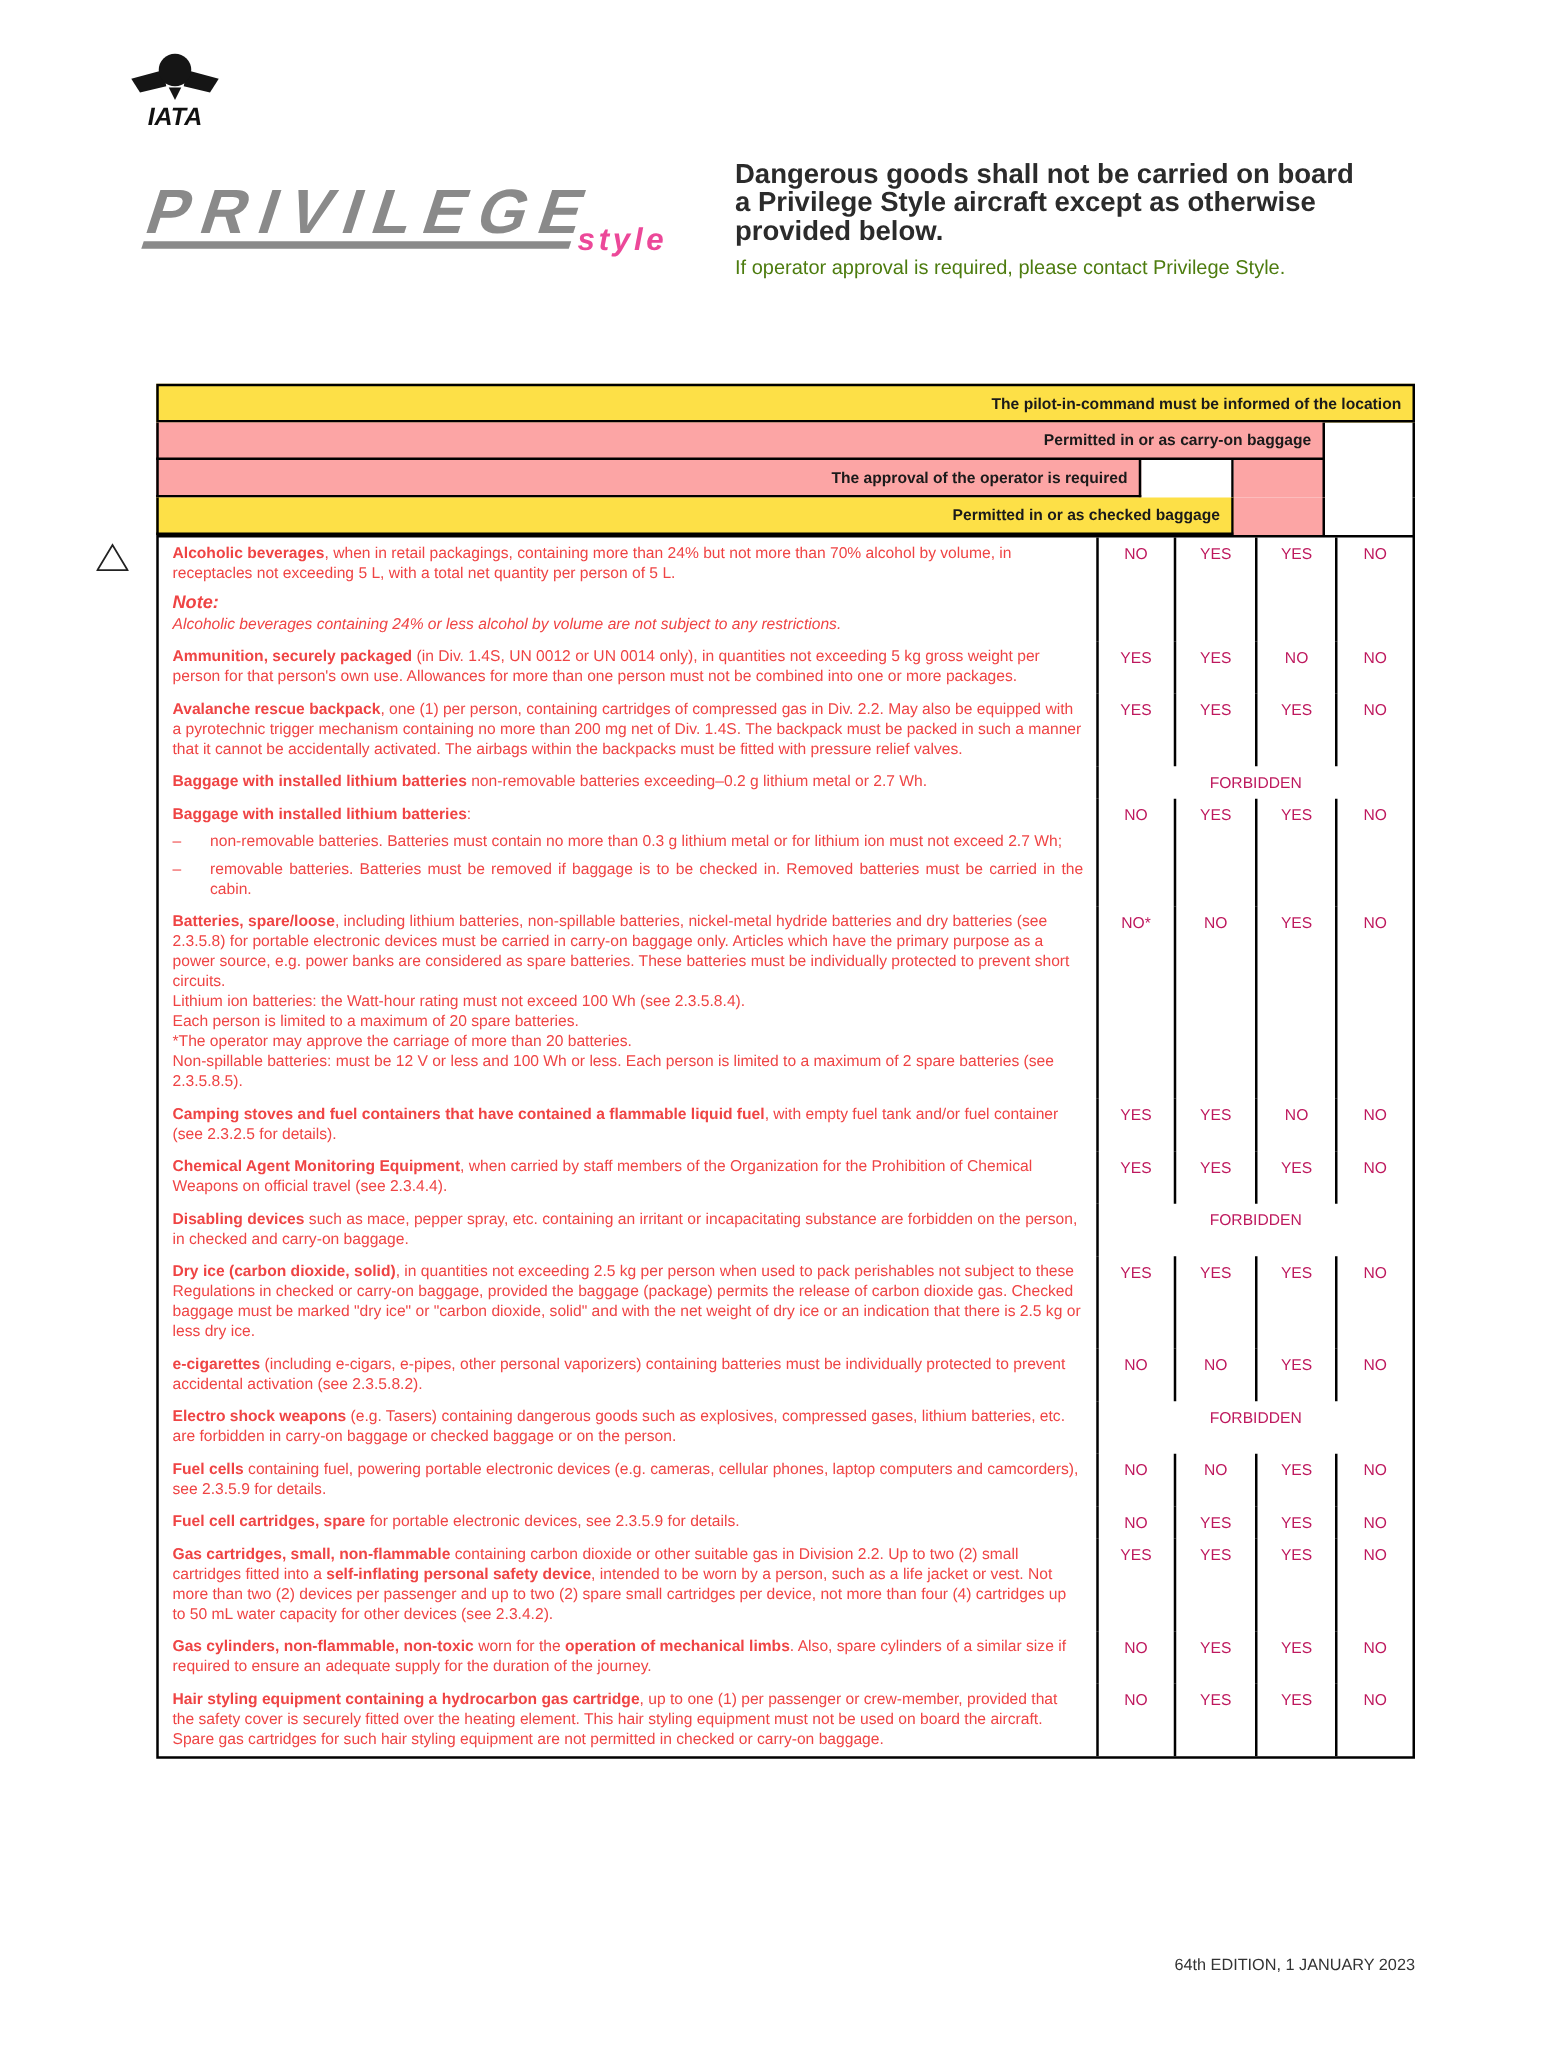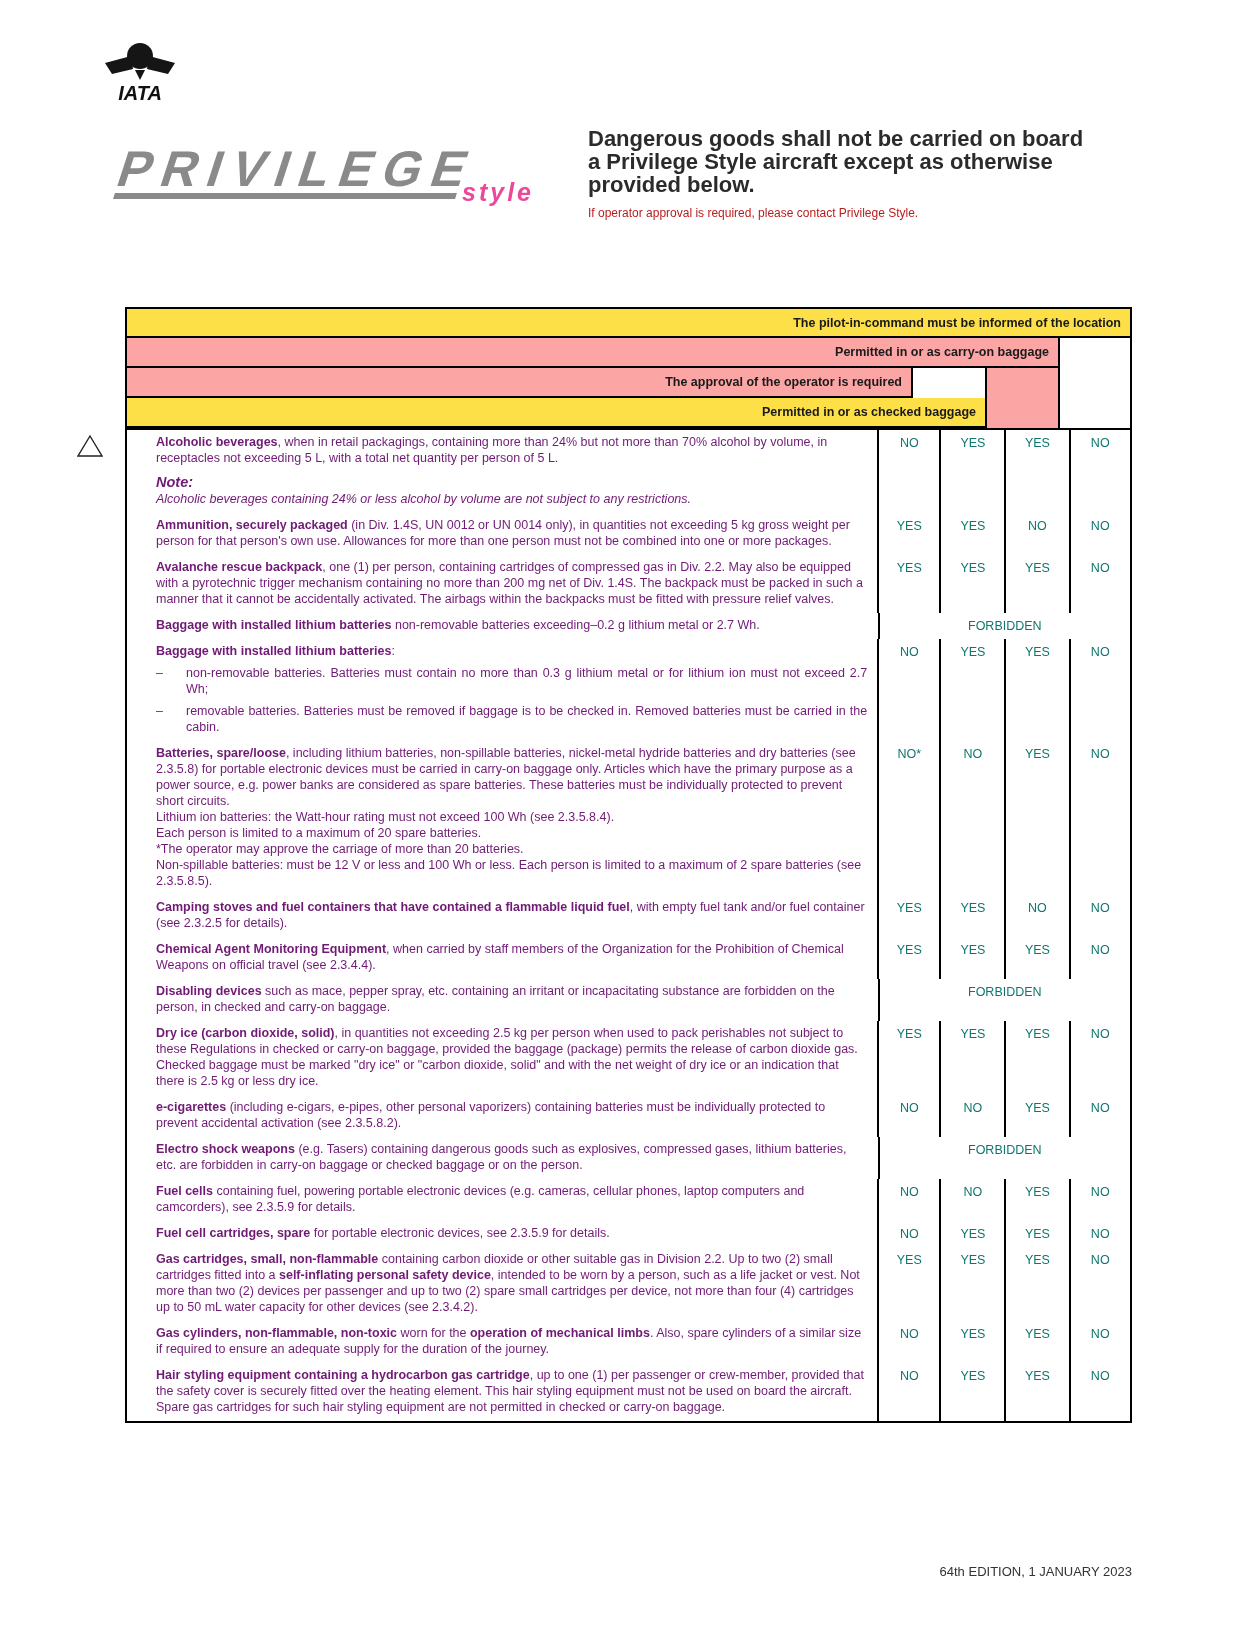--- a/index.html
+++ b/index.html
@@ -11,42 +11,42 @@
   .brand{position:absolute;left:110px;top:140px;width:460px;height:70px;}
   .brand-word{font-weight:bold;font-size:50px;color:#8a8a8a;letter-spacing:10px;
               transform:skewX(-18deg);transform-origin:left bottom;white-space:nowrap;}
   .brand-underline{position:absolute;left:4px;top:53px;width:342px;height:6px;background:#8a8a8a;transform:skewX(-18deg);}
   .brand-style{position:absolute;left:352px;top:38px;font-weight:bold;font-style:italic;
                font-size:25px;color:#ec4899;letter-spacing:3px;}
 
   
   .notice{position:absolute;left:588px;top:127px;width:500px;}
   .notice-bold{font-size:22px;font-weight:bold;line-height:23px;color:#2b2b2b;}
-  .notice-sub{margin-top:10px;font-size:12px;color:#b91c1c;}
+  .notice-sub{margin-top:10px;font-size:16px;color:#4d7c0f;}
 
   
   .dg-table{position:absolute;left:125px;top:307px;width:1007px;}
   .warn{position:absolute;left:-48px;top:127px;}
   .stair-row{display:flex;height:30px;}
   .stair-row.r1{height:31px;}
   .stair-label{box-sizing:border-box;height:100%;border:2px solid #000;border-top:0;
                display:flex;align-items:center;justify-content:flex-end;
                padding-right:9px;font-weight:bold;font-size:12.5px;background:#fde047;}
   .r1 .stair-label{border-top:2px solid #000;}
   .fill{box-sizing:border-box;height:100%;border-right:2px solid #000;}
   .shade{background:#fca5a5;}
   .w1{width:1007px;} .w2{width:935px;} .w3{width:862px;} .w4{width:788px;}
   .f72{width:72px;} .f73{width:73px;} .f74{width:74px;}
 
   .tbody{box-sizing:border-box;border:2px solid #000;border-top:2px solid #000;background:#fff;}
   .trow{display:flex;align-items:stretch;}
-  .cell-item{box-sizing:border-box;width:852px;padding:4px 10px 6px 29px;
-             font-size:12.5px;line-height:16px;color:#701a75;}
+  .cell-item{box-sizing:border-box;width:852px;padding:4px 10px 6px 11px;
+             font-size:12.5px;line-height:16px;color:#ef4444;}
   .cell-val{box-sizing:border-box;border-left:2px solid #000;text-align:center;
-            padding-top:6px;font-size:12.5px;color:#0f766e;}
+            padding-top:6px;font-size:12.5px;color:#be185d;}
   .c1{width:71px;} .c2{width:74px;} .c3{width:73px;} .c4{width:70px;}
   .forbidden{width:288px;}
 
   .pg{margin:0;}
   .pg.para{margin-top:7px;}
   .pg.para:first-child{margin-top:0;}
   .pg.line{margin-top:0;}
   .pg.note-head{margin-top:8px;font-weight:bold;font-style:italic;font-size:14.5px;}
   .pg.note-body{margin-top:1px;font-style:italic;}
   .pg.dash{margin-top:6px;display:flex;text-align:justify;}

